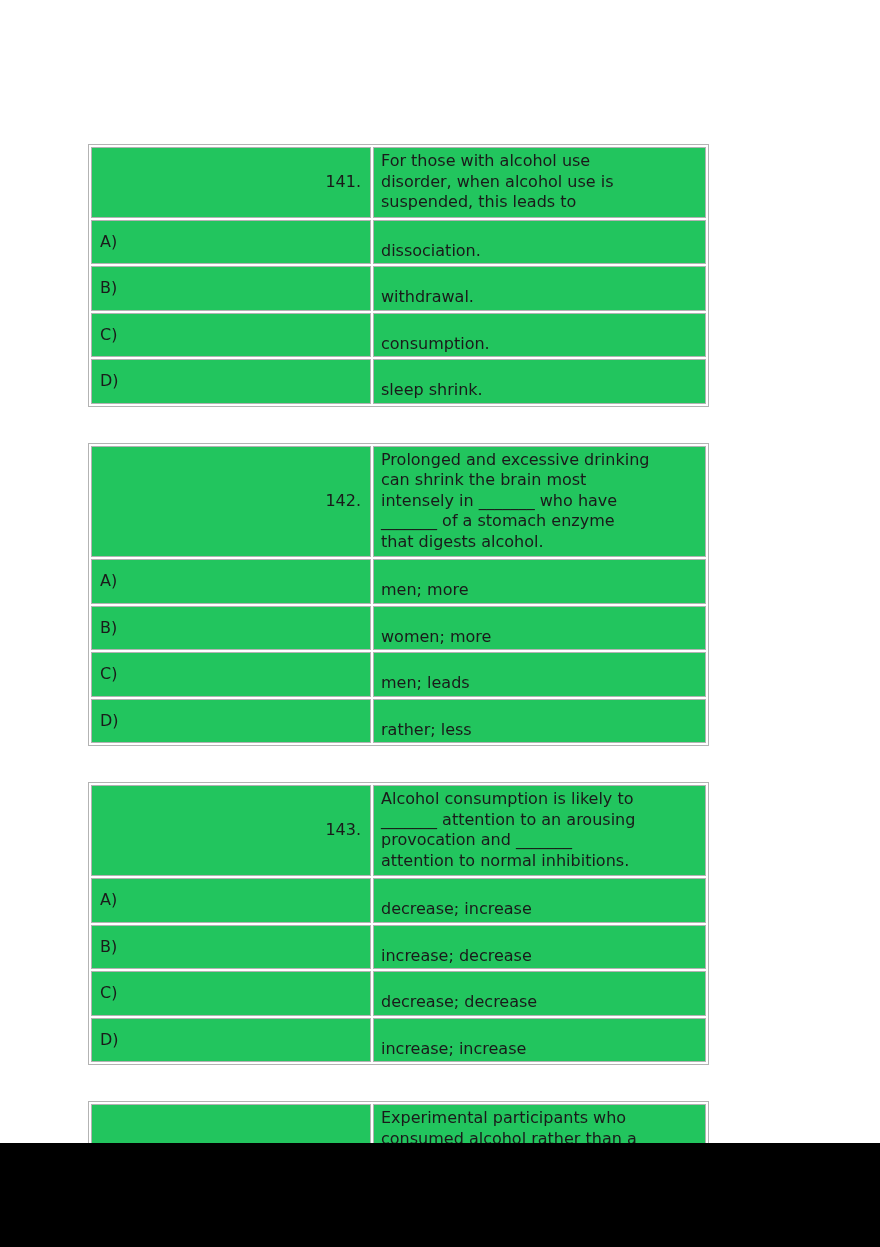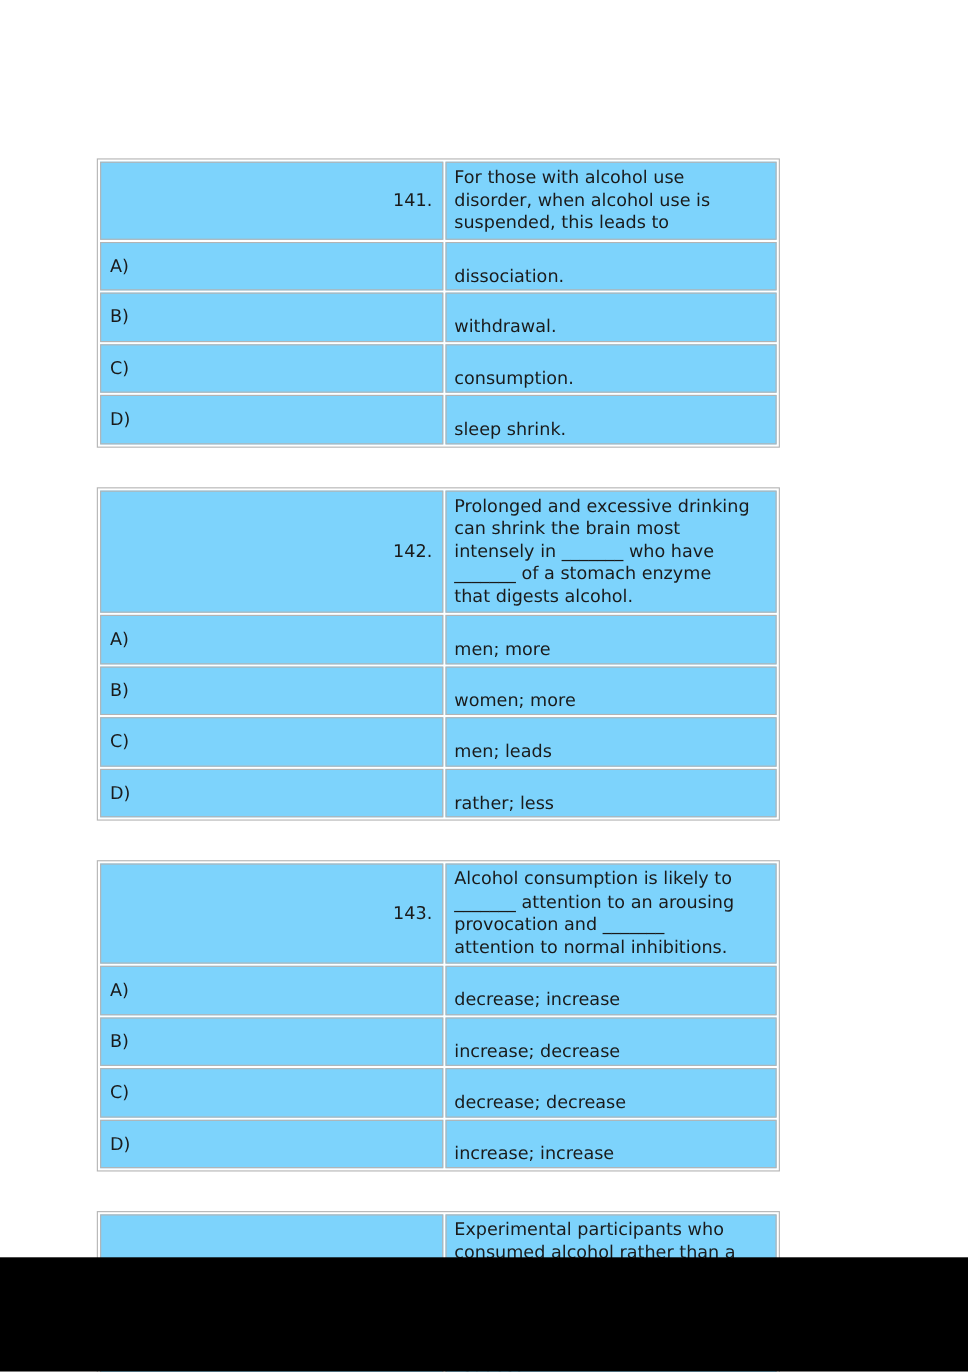--- a/index.html
+++ b/index.html
@@ -30,24 +30,24 @@
     border-spacing: 2px;
     width: 621px;
     table-layout: fixed;
     background: #ffffff;
     border: 1px solid #b3b3b3;
     margin: 0 0 36px 0;
     font-size: 16px;
   }
   table.qtable td {
     border: 1px solid #b3b3b3;
-    background: #7dd3fc;
+    background: #22c55e;
     overflow: hidden;
   }
-  td.c1 { width: 312px; }
+  td.c1 { width: 280px; }
   td.num-cell {
     text-align: right;
     vertical-align: middle;
     padding: 3px 9px 3px 8px;
     line-height: 20.5px;
   }
   td.qtext-cell {
     vertical-align: top;
     padding: 3px 7px 4px 7px;
     line-height: 20.5px;

